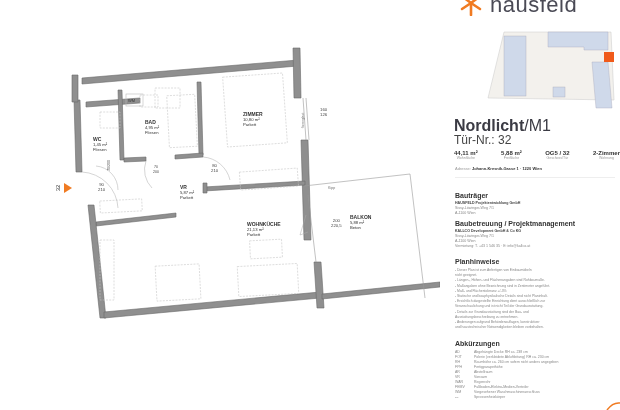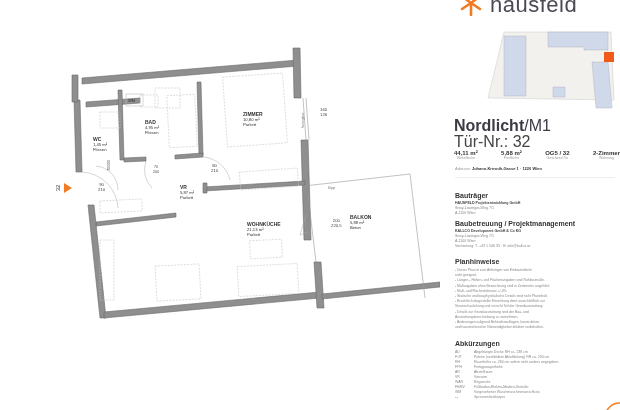--- a/index.html
+++ b/index.html
@@ -3,21 +3,21 @@
 <meta charset="utf-8">
 <style>
   html,body{margin:0;padding:0;background:#fff;}
   body{width:620px;height:410px;position:relative;overflow:hidden;font-family:"Liberation Sans",sans-serif;color:#222;}
   .plan{position:absolute;left:0;top:0;width:440px;height:410px;}
   .logo{position:absolute;left:460px;top:-8px;display:flex;align-items:center;gap:8px;}
   .logo-text{font-size:22px;color:#4a4a55;letter-spacing:0.5px;font-family:"Liberation Sans",sans-serif;}
   .site{position:absolute;left:486px;top:30px;width:132px;height:80px;}
   .title{position:absolute;left:454px;top:117px;font-size:16px;font-weight:bold;color:#3b3b44;white-space:nowrap;}
   .title .sub{font-weight:normal;}
-  .doornr{position:absolute;left:454px;top:133px;font-size:16px;color:#444;}
+  .doornr{position:absolute;left:454px;top:133px;font-size:12px;color:#444;}
   .stats{position:absolute;left:454px;top:150px;width:166px;display:flex;justify-content:space-between;}
   .stat{display:flex;flex-direction:column;align-items:center;}
   .stat .v{font-size:6px;font-weight:bold;color:#333;}
   .stat .l{font-size:3.5px;color:#999;}
   .addr{position:absolute;left:455px;top:166px;font-size:4px;color:#999;white-space:nowrap;}
   .addr b{color:#333;font-weight:bold;}
   .hr{position:absolute;left:455px;top:177px;width:160px;height:1px;background:#eee;}
   .sec-h{position:absolute;left:455px;font-size:7px;font-weight:bold;color:#333;white-space:nowrap;}
   .sec-t{position:absolute;left:455px;font-size:3.6px;line-height:5px;color:#888;white-space:nowrap;}
   .sec-t b{color:#444;}

